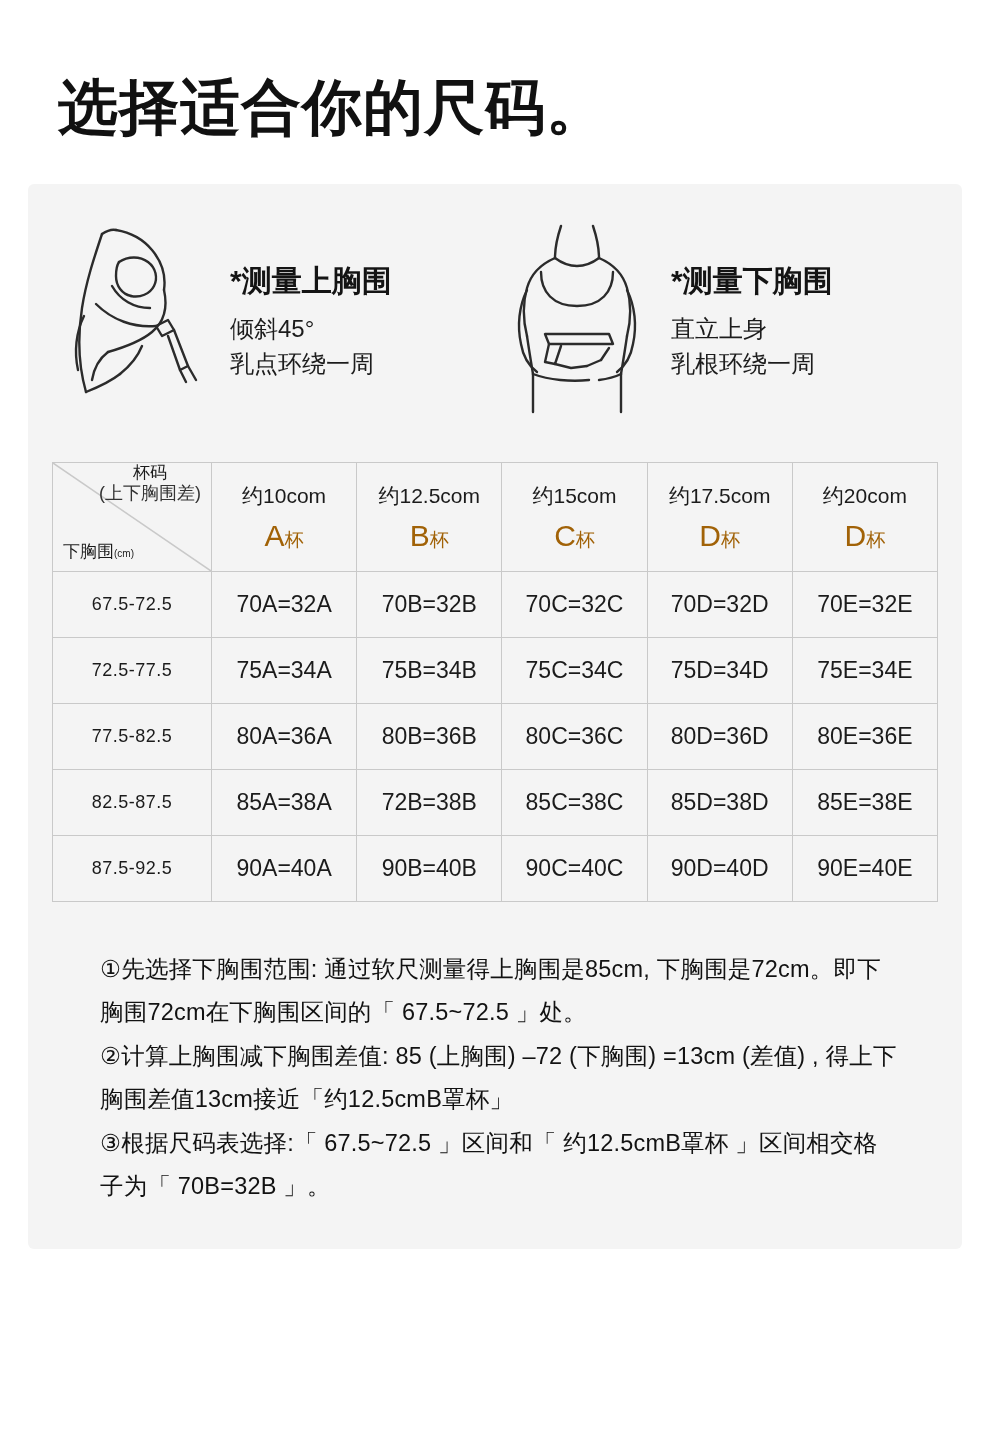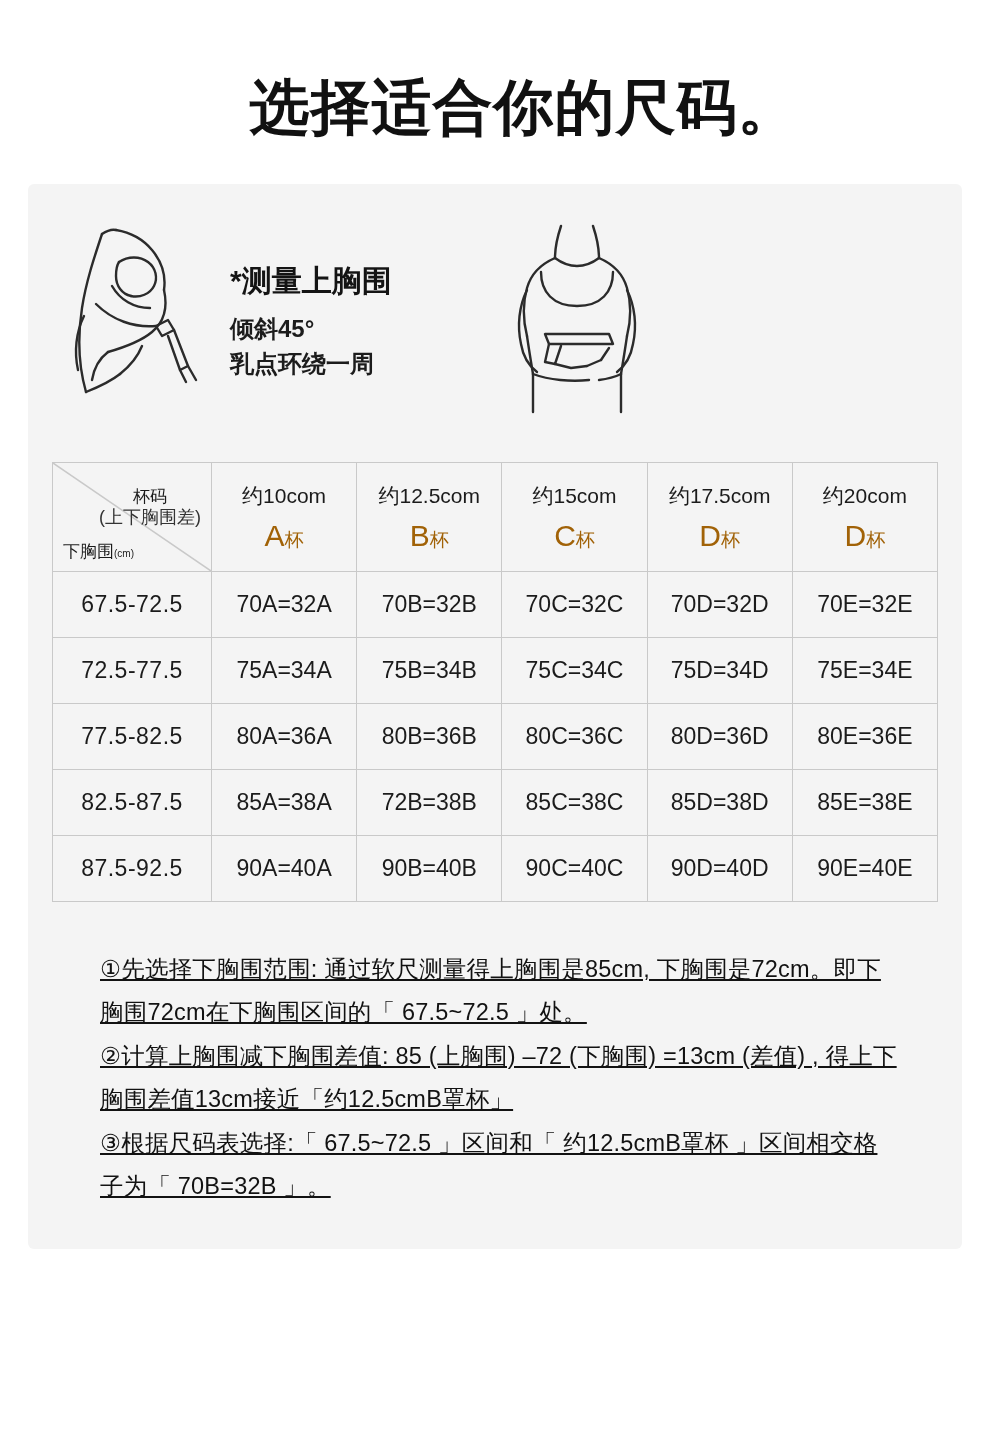--- a/index.html
+++ b/index.html
@@ -22,21 +22,20 @@
     padding: 0;
     position: relative;
   }
   .title {
     font-size: 60px;
     font-weight: bold;
     letter-spacing: 1px;
     margin: 72px 0 4px 58px;
     color: #111;
     line-height: 1.2;
-    text-align: center;
   }
   .panel {
     margin: 40px 28px 0 28px;
     background: #f4f4f4;
     border-radius: 6px;
     padding: 22px 22px 40px 22px;
     box-sizing: border-box;
   }
   .measure-row {
     display: flex;
@@ -61,21 +60,20 @@
     font-weight: 600;
     color: #141414;
     margin-bottom: 10px;
     white-space: nowrap;
   }
   .measure-text .m-line {
     font-size: 24px;
     color: #1c1c1c;
     line-height: 1.45;
     white-space: nowrap;
-    font-weight: bold;
   }
   table.size-table {
     border-collapse: collapse;
     width: 886px;
     margin: 30px auto 0 auto;
     background: #f4f4f4;
     table-layout: fixed;
   }
   table.size-table td, table.size-table th {
     border: 1px solid #c9c9c9;
@@ -92,21 +90,21 @@
   }
   .corner-cell svg.diag {
     position: absolute;
     left: 0; top: 0;
     width: 100%;
     height: 100%;
   }
   .corner-top {
     position: absolute;
     right: 10px;
-    top: 24px;
+    top: 0;
     text-align: center;
     line-height: 1.15;
   }
   .corner-top .c1 { font-size: 17px; }
   .corner-top .c2 { font-size: 18px; color: #333; }
   .corner-bottom {
     position: absolute;
     left: 10px;
     bottom: 8px;
     font-size: 17px;
@@ -123,38 +121,38 @@
     margin-bottom: 9px;
   }
   th.cup-head .cup {
     font-size: 30px;
     color: #a16207;
   }
   th.cup-head .cup .small {
     font-size: 19px;
   }
   td.band {
-    font-size: 23px;
+    font-size: 18px;
     color: #8f8f8f;
     height: 63px;
     letter-spacing: 0.5px;
   }
   td.val {
     font-size: 23px;
     color: #1b1b1b;
     height: 63px;
   }
   .notes {
     margin: 46px 42px 0 50px;
     font-size: 23.5px;
     line-height: 1.85;
     color: #121212;
     letter-spacing: 0.2px;
   }
-  .notes p { margin: 0; text-decoration: underline; }
+  .notes p { margin: 0; }
 </style>
 </head>
 <body>
 
 <div class="page">
 
   <div class="title">选择适合你的尺码。</div>
 
   <div class="panel">
 
@@ -205,20 +203,25 @@
             <path d="M124 158 L124 196"></path>
             <path d="M30 74 C22 90 20 110 24 128 C26 140 32 150 40 156"></path>
             <path d="M130 74 C138 90 140 110 136 128 C134 140 128 150 120 156"></path>
             <path d="M48 118 L112 118 L116 128 L52 128 Z"></path>
             <path d="M52 128 L48 146 L58 148 L64 130"></path>
             <path d="M58 148 L74 152 L90 150"></path>
             <path d="M90 150 L104 144"></path>
             <path d="M104 144 L112 132"></path>
           </g>
         </svg>
+        <div class="measure-text">
+          <div class="m-head">*测量下胸围</div>
+          <div class="m-line">直立上身</div>
+          <div class="m-line">乳根环绕一周</div>
+        </div>
       </div>
 
     </div>
 
     <table class="size-table">
       <thead>
         <tr>
           <th class="corner-cell">
             <svg class="diag" viewBox="0 0 158 96" preserveAspectRatio="none">
               <line x1="0" y1="0" x2="158" y2="96" stroke="#c9c9c9" stroke-width="1.4"></line>

